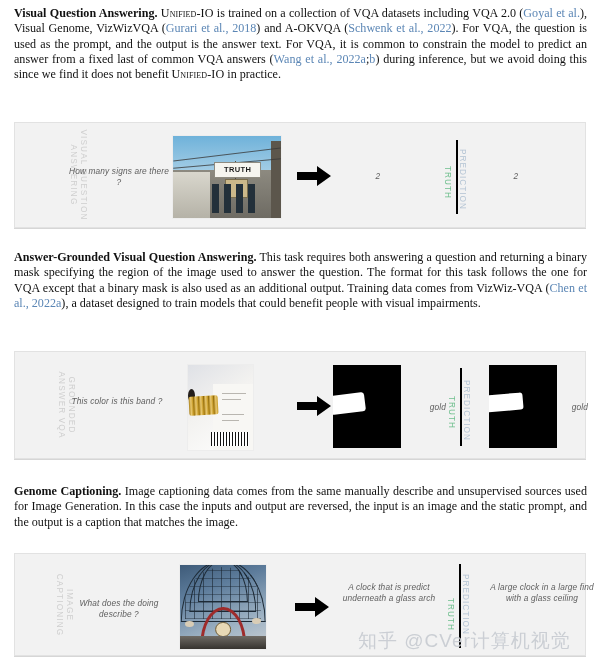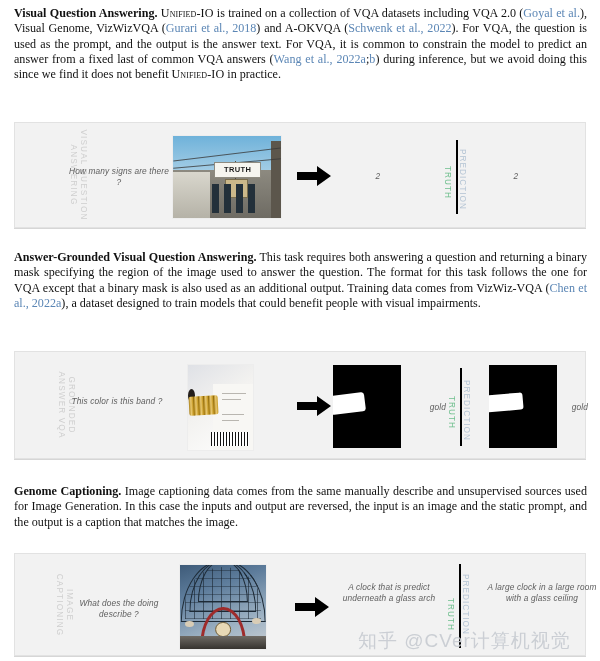--- a/index.html
+++ b/index.html
@@ -395,19 +395,19 @@
           <polygon points="0,6 20,6 20,0 34,10 20,20 20,14 0,14" fill="#000000"></polygon>
         </svg>
       </div>
 
       <div class="answer" style="left:316px;top:28px;width:116px;">A clock that is predict underneath a glass arch</div>
 
       <div class="divider" style="left:444px;top:10px;height:84px;"></div>
       <div class="vsmall truth" style="left:440px;top:44px;transform:rotate(90deg);">TRUTH</div>
       <div class="vsmall pred" style="left:455px;top:20px;transform:rotate(90deg);">PREDICTION</div>
 
-      <div class="answer" style="left:472px;top:28px;width:110px;">A large clock in a large room with a glass ceiling</div>
+      <div class="answer" style="left:472px;top:28px;width:110px;">A large clock in a large find with a glass ceiling</div>
     </div>
   </div>
 
   <div class="watermark" style="left:358px;top:628px;">知乎 @CVer计算机视觉</div>
 
 </div>
 
 </body></html>

